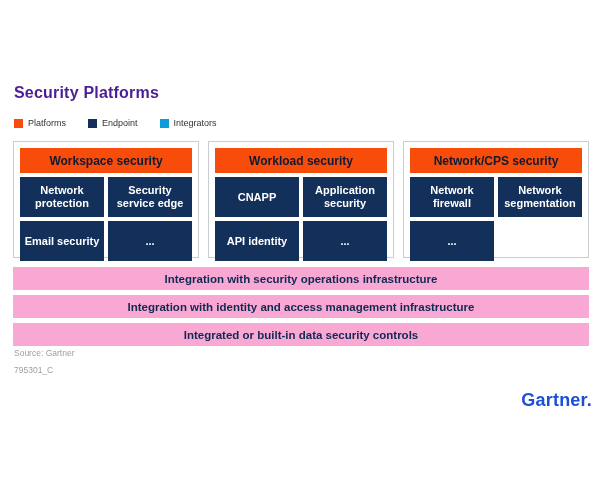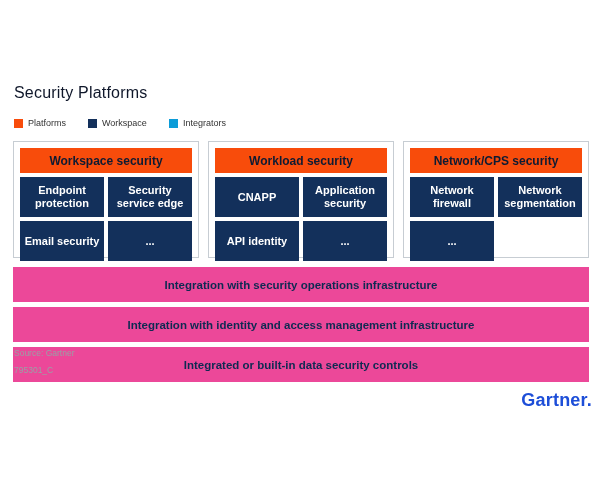--- a/index.html
+++ b/index.html
@@ -6,21 +6,21 @@
   #page{
     position:relative;
     width:600px;height:492px;
     background:#ffffff;
     font-family:"Liberation Sans", sans-serif;
     overflow:hidden;
   }
   
   .title{
     position:absolute;left:14px;top:84px;
-    font-size:16px;font-weight:normal;color:#0f172a;
+    font-size:16px;font-weight:bold;color:#4c1d95;
     letter-spacing:.2px;
   }
   
   .legend{
     position:absolute;left:14px;top:118px;
     display:flex;align-items:center;gap:22px;
   }
   .legend-item{display:flex;align-items:center;gap:5px;}
   .legend-swatch{width:9px;height:9px;display:inline-block;}
   .legend-label{font-size:9px;color:#333333;}
@@ -60,25 +60,25 @@
     text-align:center;
     padding:2px;
     box-sizing:content-box;
   }
   
   .integrator-stack{
     position:absolute;left:13px;top:267px;width:576px;
     display:flex;flex-direction:column;gap:5px;
   }
   .integrator-bar{
-    background:#ec4899;
+    background:#f9a8d4;
     color:#0e2a52;
     font-weight:bold;
     font-size:11.5px;
-    height:35px;
+    height:23px;
     display:flex;align-items:center;justify-content:center;
     text-align:center;
   }
   
   .source-block{
     position:absolute;left:14px;top:345px;
     font-size:8.5px;color:#9aa0a6;line-height:17px;
   }
   .gartner-logo{
     position:absolute;right:8px;top:390px;
@@ -93,34 +93,34 @@
 
   <div class="title">Security Platforms</div>
 
   <div class="legend">
     <div class="legend-item">
       <span class="legend-swatch" style="background:#f84c0b"></span>
       <span class="legend-label">Platforms</span>
     </div>
     <div class="legend-item">
       <span class="legend-swatch" style="background:#13305b"></span>
-      <span class="legend-label">Workspace</span>
+      <span class="legend-label">Endpoint</span>
     </div>
     <div class="legend-item">
       <span class="legend-swatch" style="background:#0c9cd8"></span>
       <span class="legend-label">Integrators</span>
     </div>
   </div>
 
   <div class="platform-row">
 
     <div class="platform-box">
       <div class="platform-header">Workspace security</div>
       <div class="product-grid">
-        <div class="product-cell">Endpoint protection</div>
+        <div class="product-cell">Network protection</div>
         <div class="product-cell">Security service edge</div>
         <div class="product-cell">Email security</div>
         <div class="product-cell">...</div>
       </div>
     </div>
 
     <div class="platform-box">
       <div class="platform-header">Workload security</div>
       <div class="product-grid">
         <div class="product-cell">CNAPP</div>

